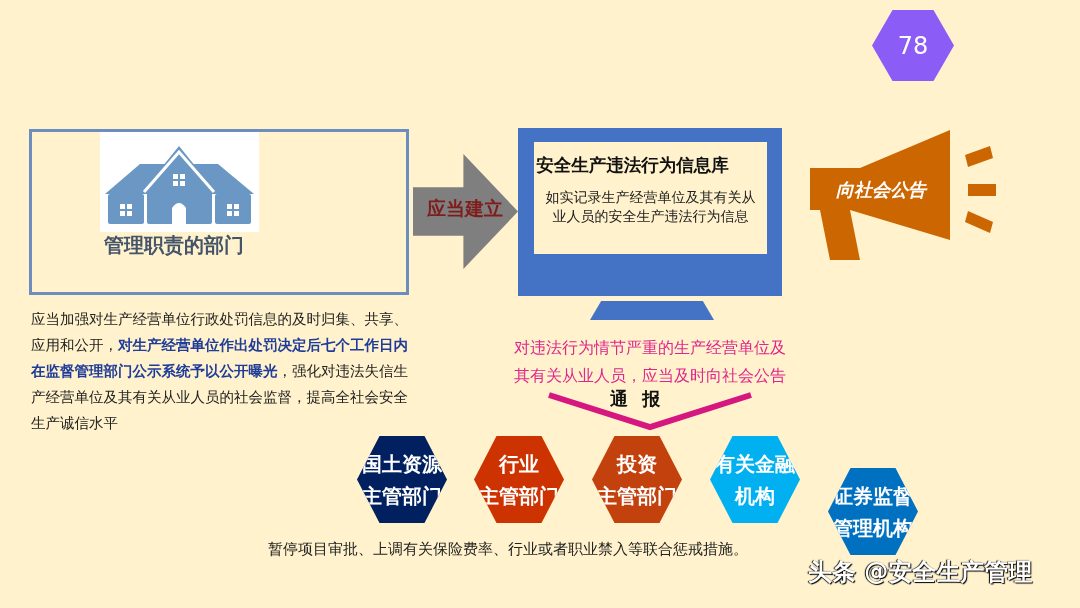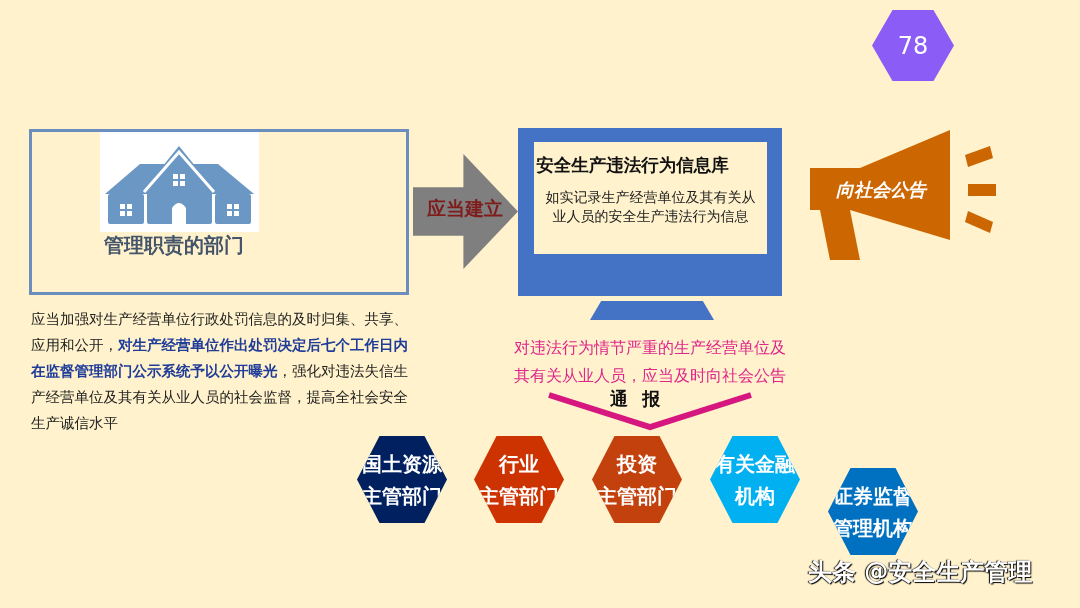--- a/index.html
+++ b/index.html
@@ -190,14 +190,15 @@
 <div class="abs hex" style="left:710px; top:436px; background:#00b0f0;">
   <div>有关金融</div>
   <div>机构</div>
 </div>
 <div class="abs hex" style="left:828px; top:436px; background:#0070c0;margin-top:32px;">
   <div>证券监督</div>
   <div>管理机构</div>
 </div>
 
 <div class="abs bottom-para">
+  <div>暂停项目审批、上调有关保险费率、行业或者职业禁入等联合惩戒措施。</div>
 </div>
 <div class="abs watermark">头条 @安全生产管理</div>
 
 </body></html>

